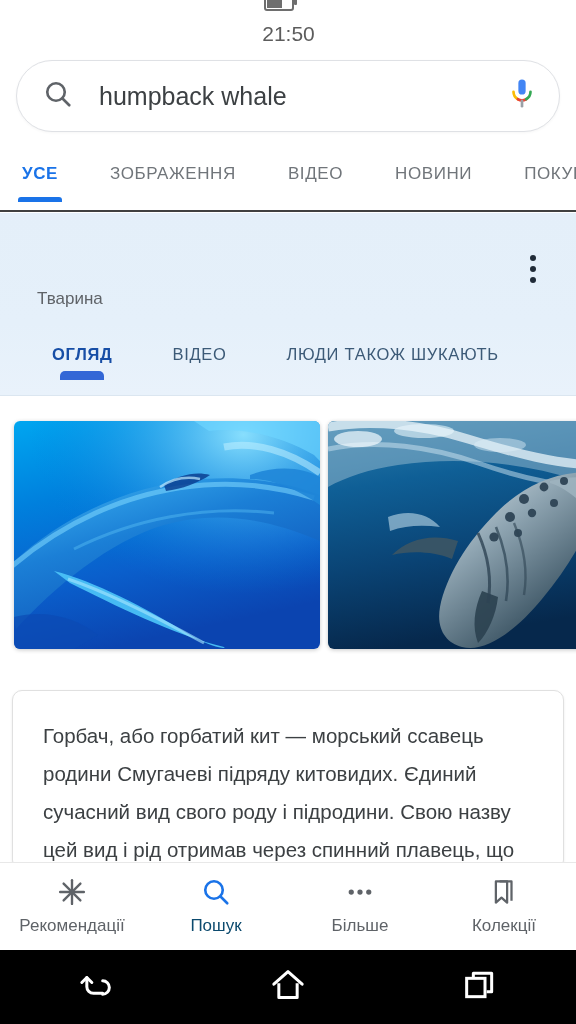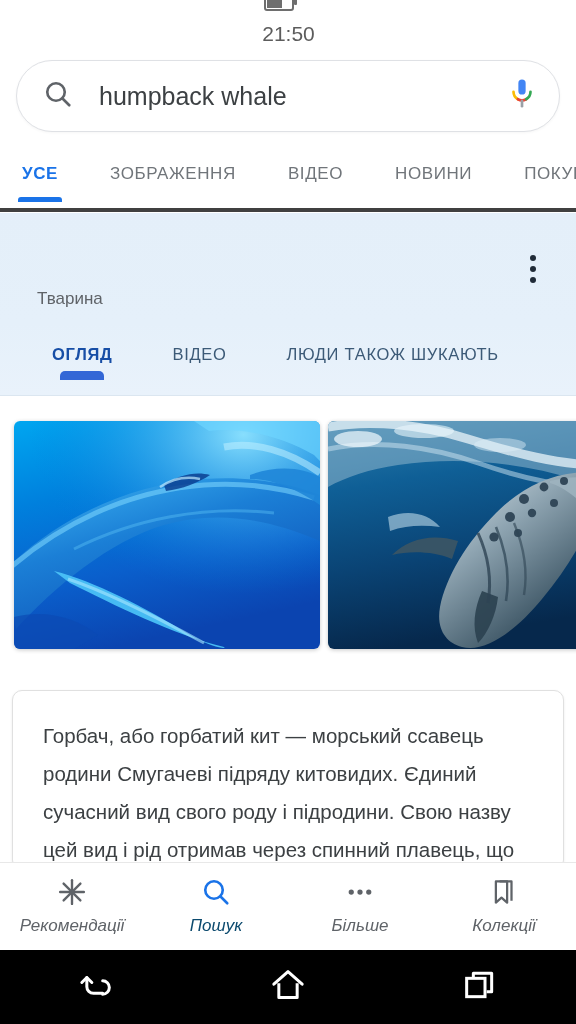--- a/index.html
+++ b/index.html
@@ -52,21 +52,21 @@
     white-space: nowrap; overflow: hidden;
   }
 
   
   #top-tabs {
     position: absolute; top: 152px; left: 0;
     width: 576px; height: 60px;
     display: flex; align-items: flex-start;
     padding-left: 22px;
     background: #ffffff;
-    border-bottom: 4px solid #404040;
+    border-bottom: 2px solid #404040;
   }
   .top-tab {
     position: relative;
     padding: 12px 0 0 0;
     margin-right: 52px;
     font-size: 17px;
     letter-spacing: 0.6px;
     color: #70757a;
     white-space: nowrap;
   }
@@ -173,21 +173,21 @@
     display: flex; align-items: center;
   }
   .nav-item {
     flex: 1;
     display: flex; flex-direction: column;
     align-items: center; justify-content: center;
     gap: 9px;
     color: #5f6368;
   }
   .nav-item.active { color: #0c4a6e; }
-  .nav-label { font-size: 17px; font-style: italic; }
+  .nav-label { font-size: 17px; }
   .nav-icon { height: 30px; display: flex; align-items: center; }
 
   
   #system-nav {
     position: absolute; bottom: 0; left: 0;
     width: 576px; height: 74px;
     background: #000000;
     display: flex; align-items: center;
   }
   .sys-btn {

